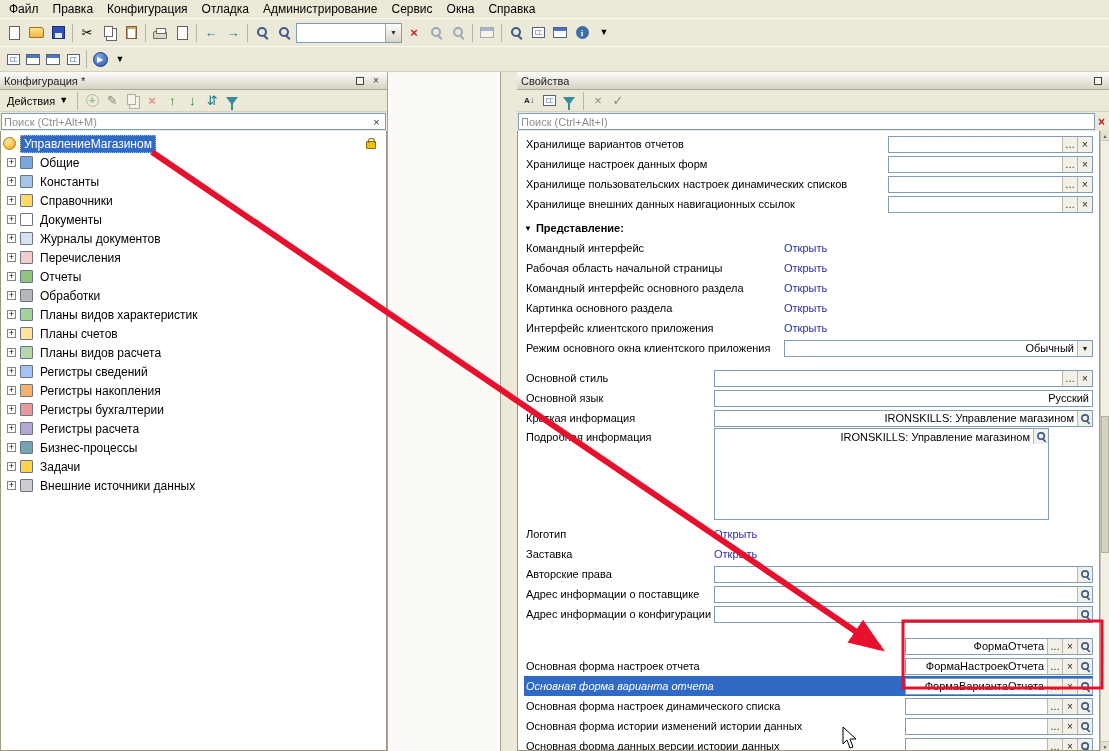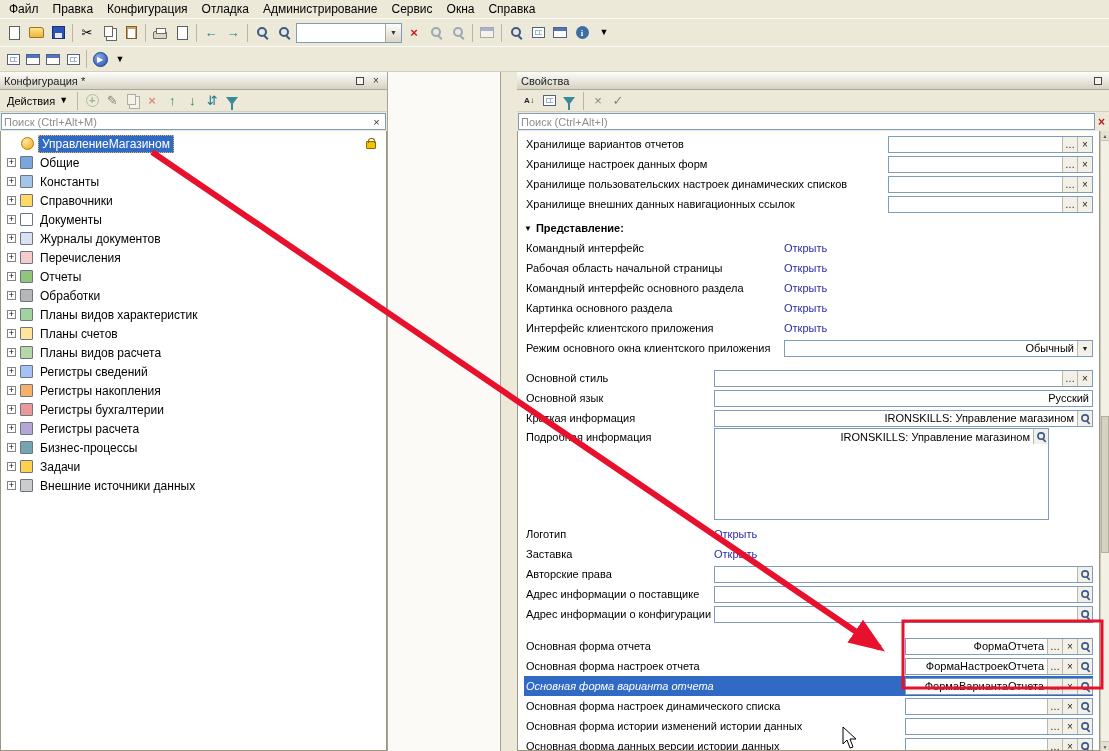--- a/index.html
+++ b/index.html
@@ -73,21 +73,21 @@
   .searchrow { display:flex; align-items:center; padding:1px 1px; background:#ece9d8;justify-content:flex-end; }
   .search { flex:1; height:17px; border:1px solid #7f9db9; background:#fff; display:flex; align-items:center; padding:0 2px; }
   .search input { flex:1; border:none; outline:none; font-size:11px; font-family:"Liberation Sans",sans-serif; color:#222; background:transparent; }
   .search input::placeholder { color:#8e8e8e; }
   .sclear { width:13px; font-size:11px; color:#333; text-align:center; }
   .search-close { width:13px; height:15px; color:#c01818; font-weight:bold; font-size:12px; display:flex; align-items:center; justify-content:center; }
 
   
   .tree { flex:1; background:#fff; border:1px solid #9b9784; border-top:none; overflow:hidden; padding-top:3px; font-size:12px; }
   .trow { display:flex; align-items:center; height:19px; padding-left:6px; gap:4px; position:relative; }
-  .trow.root { padding-left:20px; }
+  .trow.root { padding-left:2px; }
   .expando { width:9px; height:9px; border:1px solid #848484; background:#fff; font-size:9px; line-height:7px; text-align:center; color:#000; flex:none; }
   .tico { width:13px; height:13px; border:1px solid #6a7687; flex:none; border-radius:1px; }
   .tico.sphere { border-radius:50%; border:1px solid #b97a00; background:radial-gradient(circle at 35% 30%, #ffe9a8, #f0a60d); }
   .tlabel { white-space:nowrap; padding:1px 3px; }
   .trow.rootsel .tlabel { background:var(--selection); color:#fff; border:1px dotted #e7b64c; }
   .lock { width:10px; height:8px; background:#f2c200; border:1px solid #8a6d00; border-radius:1px; position:absolute; right:10px; top:7px; }
   .lock::before { content:""; position:absolute; left:1px; top:-4px; width:5px; height:4px; border:1px solid #8a6d00; border-bottom:none; border-radius:3px 3px 0 0; }
   .c1{background:#79a7dc;} .c2{background:#a3c6e8;} .c3{background:#ffd966;} .c4{background:#ffffff;}
   .c5{background:#d9e2f3;} .c6{background:#f4cccc;} .c7{background:#93c47d;} .c8{background:#b7b7b7;}
   .c9{background:#a2d39c;} .c10{background:#ffe599;} .c11{background:#b6d7a8;} .c12{background:#a4c2f4;}
@@ -555,21 +555,20 @@
         <span class="plabel w188">Адрес информации о конфигурации</span>
         <div class="pfield mid">
           <span class="pval"></span>
           <span class="fbtn">
               <span class="ic-mag"></span>
             </span>
         </div>
       </div>
 
       <div class="prow gt12">
-        <span class="plabel w348">Основная форма отчета</span>
         <div class="pfield form">
           <span class="pval">ФормаОтчета</span>
           <span class="fbtn">…</span>
           <span class="fbtn">×</span>
           <span class="fbtn">
               <span class="ic-mag"></span>
             </span>
         </div>
       </div>
       <div class="prow">

